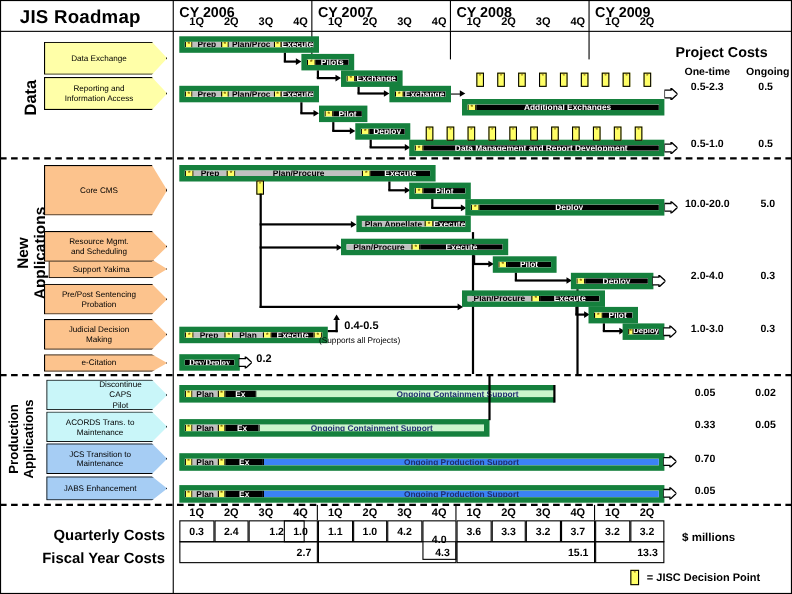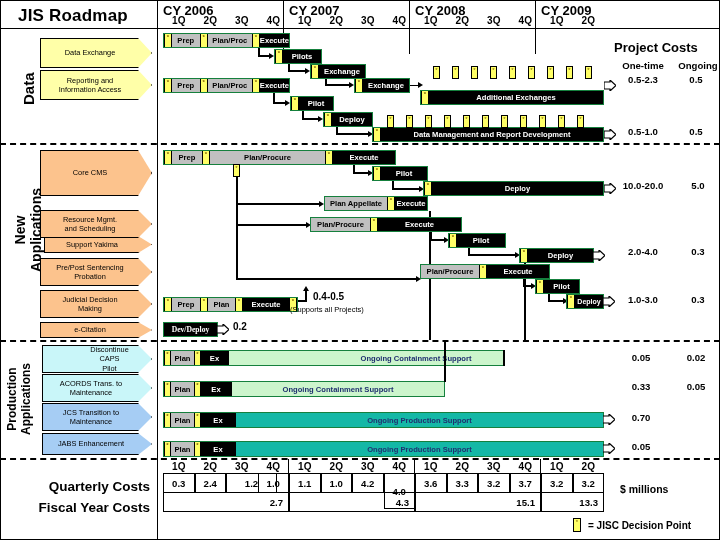--- a/index.html
+++ b/index.html
@@ -29,28 +29,28 @@
         text-align:center;font-size:7.4px;line-height:1.25;
         border:1px solid #000;box-sizing:border-box;
         clip-path:polygon(0 0, calc(100% - 14px) 0, 100% 50%, calc(100% - 14px) 100%, 0 100%);
         padding-right:12px;}
   .chev.yellow{background:#ffffa8;}
   .chev.orange{background:#fcc38d;}
   .chev.cyan{background:#c9f6f9;}
   .chev.blue{background:#a6cdf4;}
 
   
-  .bar{position:absolute;height:15px;border:1px solid #15803d;box-sizing:border-box;
+  .bar{position:absolute;height:15px;border:5px solid #15803d;box-sizing:border-box;
        display:flex;align-items:flex-start;font-size:7.6px;font-weight:bold;overflow:hidden;}
   .seg{height:100%;display:flex;align-items:center;justify-content:center;box-sizing:border-box;
        font-size:7.6px;font-weight:bold;white-space:nowrap;}
   .seg.black{background:#000;color:#fff;}
   .seg.grey{background:#c0c0c0;color:#000;}
   .seg.green{background:#ccf5cc;color:#000;}
-  .seg.blu{background:#14b8a6;color:#000;}
+  .seg.blu{background:#3b82f6;color:#000;}
   .seg.mark{background:#ffff66;color:#806000;font-size:6px;
             border-left:1px solid #000;border-right:1px solid #000;
             line-height:1;align-items:flex-start;justify-content:center;}
   .seg.sep{border-left:1px solid #000;}
 
   
   .tick{position:absolute;width:7px;height:13px;background:#ffff66;border:1px solid #000;
         box-sizing:border-box;font-size:6px;color:#806000;text-align:center;line-height:6px;}
 
   

